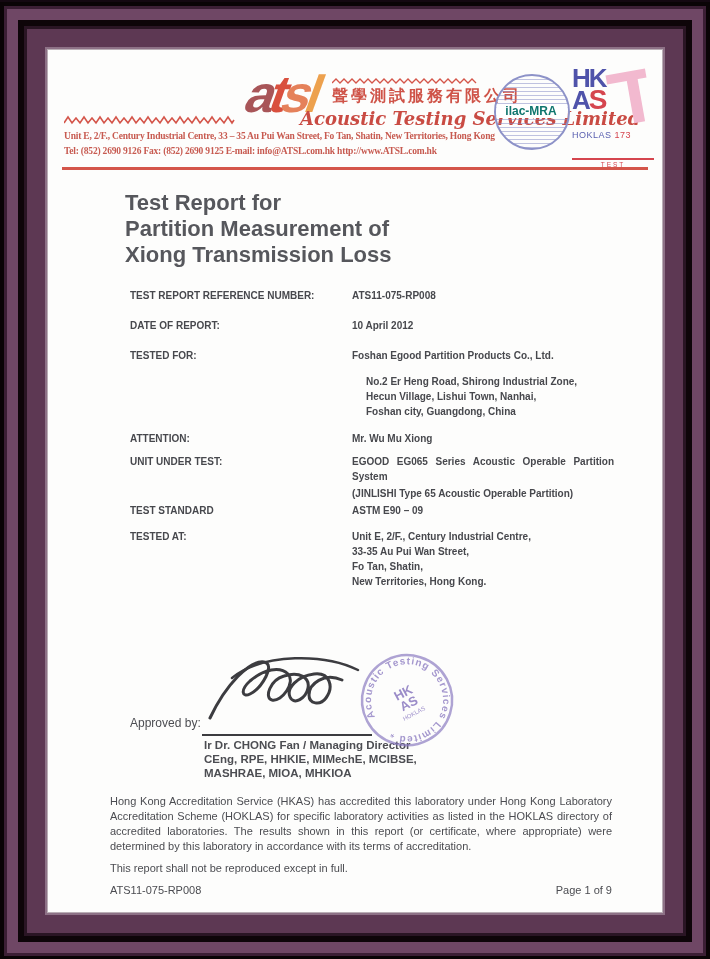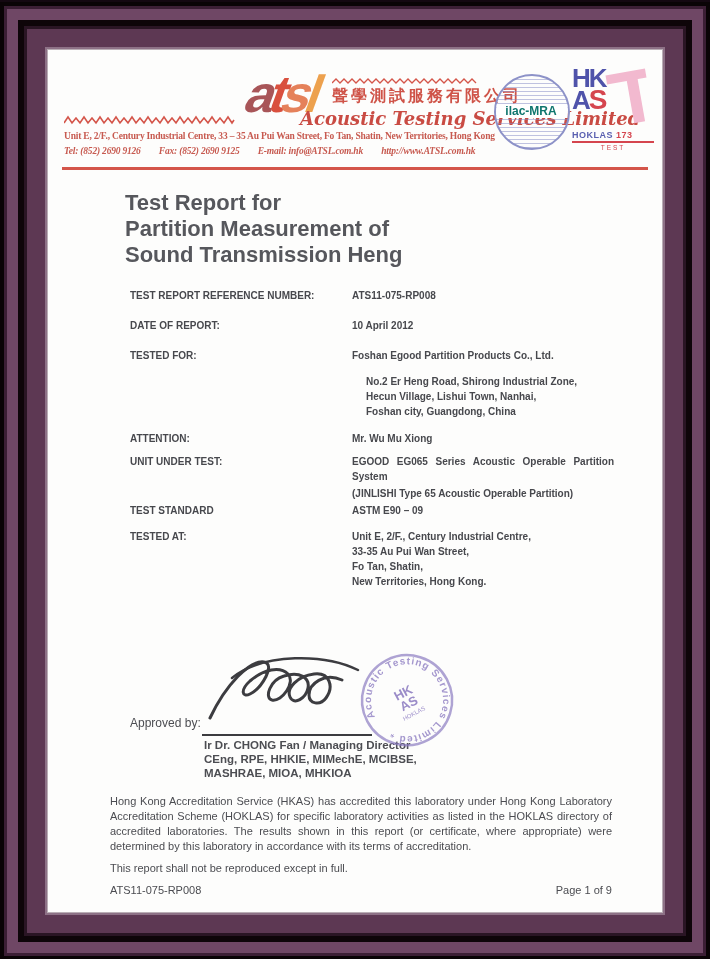--- a/index.html
+++ b/index.html
@@ -24,37 +24,37 @@
   .atsl .l1{color:#a85558;} .atsl .l2{color:#d9503e;} .atsl .l3{color:#e5815a;} .atsl .l4{color:#eda14e;}
   .wave-left{left:16px;top:62px;}
   .wave-small{left:284px;top:26px;}
   .zh-name{left:284px;top:36px;font-size:16px;font-weight:bold;color:#cf5348;letter-spacing:3px;white-space:nowrap;}
   .en-name{left:252px;top:58px;font-size:18px;font-weight:bold;font-style:italic;color:#c94b43;
            font-family:"DejaVu Serif",serif;white-space:nowrap;}
   .addr1{left:16px;top:81px;font-size:9.5px;font-weight:bold;color:#c75a50;letter-spacing:-0.2px;
          font-family:"Liberation Serif",serif;white-space:nowrap;}
   .addr2{left:16px;top:96px;font-size:9.5px;font-weight:bold;color:#c75a50;letter-spacing:-0.2px;
          font-family:"Liberation Serif",serif;white-space:nowrap;}
-  .addr2 span{margin-right:16px;font-style:italic;}
+  .addr2 span{}
   .red-rule{left:14px;top:117px;width:586px;border-top:3px solid #d4554a;}
   
   .ilac{left:446px;top:24px;width:72px;height:72px;border:2px solid #8d92c8;border-radius:50%;
         background:repeating-linear-gradient(0deg,rgba(130,135,196,.5) 0 1px,transparent 1px 4px);overflow:hidden;}
   .ilac-label{position:absolute;left:-4px;top:28px;width:78px;background:#fff;text-align:center;
         font-size:12px;font-weight:bold;color:#0f766e;letter-spacing:0;}
   
   .hkas{left:524px;top:18px;width:82px;}
   .hkas-letters{position:relative;height:54px;font-weight:900;font-size:26px;line-height:0.82;
         letter-spacing:-2px;color:#4f53aa;}
   .hkas-pinkT{position:absolute;left:34px;top:4px;width:40px;height:9px;background:#f2b9cf;transform:rotate(-10deg);}
   .hkas-pinkT:after{content:"";position:absolute;left:20px;top:4px;width:11px;height:48px;background:#f2b9cf;}
   .hkas-row{position:relative;z-index:2;}
   .hkas-s{color:#d5454e;font-size:28px;position:relative;z-index:2;}
-  .hoklas-line{margin-top:8px;font-size:9px;font-weight:bold;color:#5a60b0;border-bottom:2px solid #d5454e;
-        padding-bottom:1px;letter-spacing:0.5px;white-space:nowrap;}
+  .hoklas-line{margin-top:8px;font-size:9px;font-weight:normal;color:#5a60b0;border-bottom:2px solid #d5454e;
+        padding-bottom:18px;letter-spacing:0.5px;white-space:nowrap;}
   .hoklas-line .num{color:#d5454e;}
   .hkas-test{font-size:6.5px;color:#d5454e;text-align:center;letter-spacing:2px;margin-top:1px;}
   
   .title{left:77px;top:140px;font-size:22px;font-weight:bold;color:#56575c;line-height:26px;}
   
   .fields{left:82px;top:238px;width:484px;font-size:10px;font-weight:bold;color:#47484d;line-height:15px;}
   .row{display:grid;grid-template-columns:222px 262px;}
   .row .val{text-align:justify;}
   .row .val.nowrap{white-space:nowrap;text-align:left;}
   .mb15{margin-bottom:15px;} .mb11{margin-bottom:11px;} .mb12{margin-bottom:12px;gap:14px;}
@@ -110,21 +110,21 @@
         <div class="hkas-row"><span>HK</span></div>
         <div class="hkas-row"><span>A</span><span class="hkas-s">S</span></div>
       </div>
       <div class="hoklas-line"><span>HOKLAS</span> <span class="num">173</span></div>
       <div class="hkas-test">TEST</div>
     </div>
 
     <div class="abs title">
       <div>Test Report for</div>
       <div>Partition Measurement of</div>
-      <div>Sound Transmission Heng</div>
+      <div>Xiong Transmission Loss</div>
     </div>
 
     <div class="abs fields">
       <div class="row mb15">
         <div>TEST REPORT REFERENCE NUMBER:</div>
         <div class="val nowrap">ATS11-075-RP008</div>
       </div>
       <div class="row mb15">
         <div>DATE OF REPORT:</div>
         <div class="val nowrap">10 April 2012</div>

